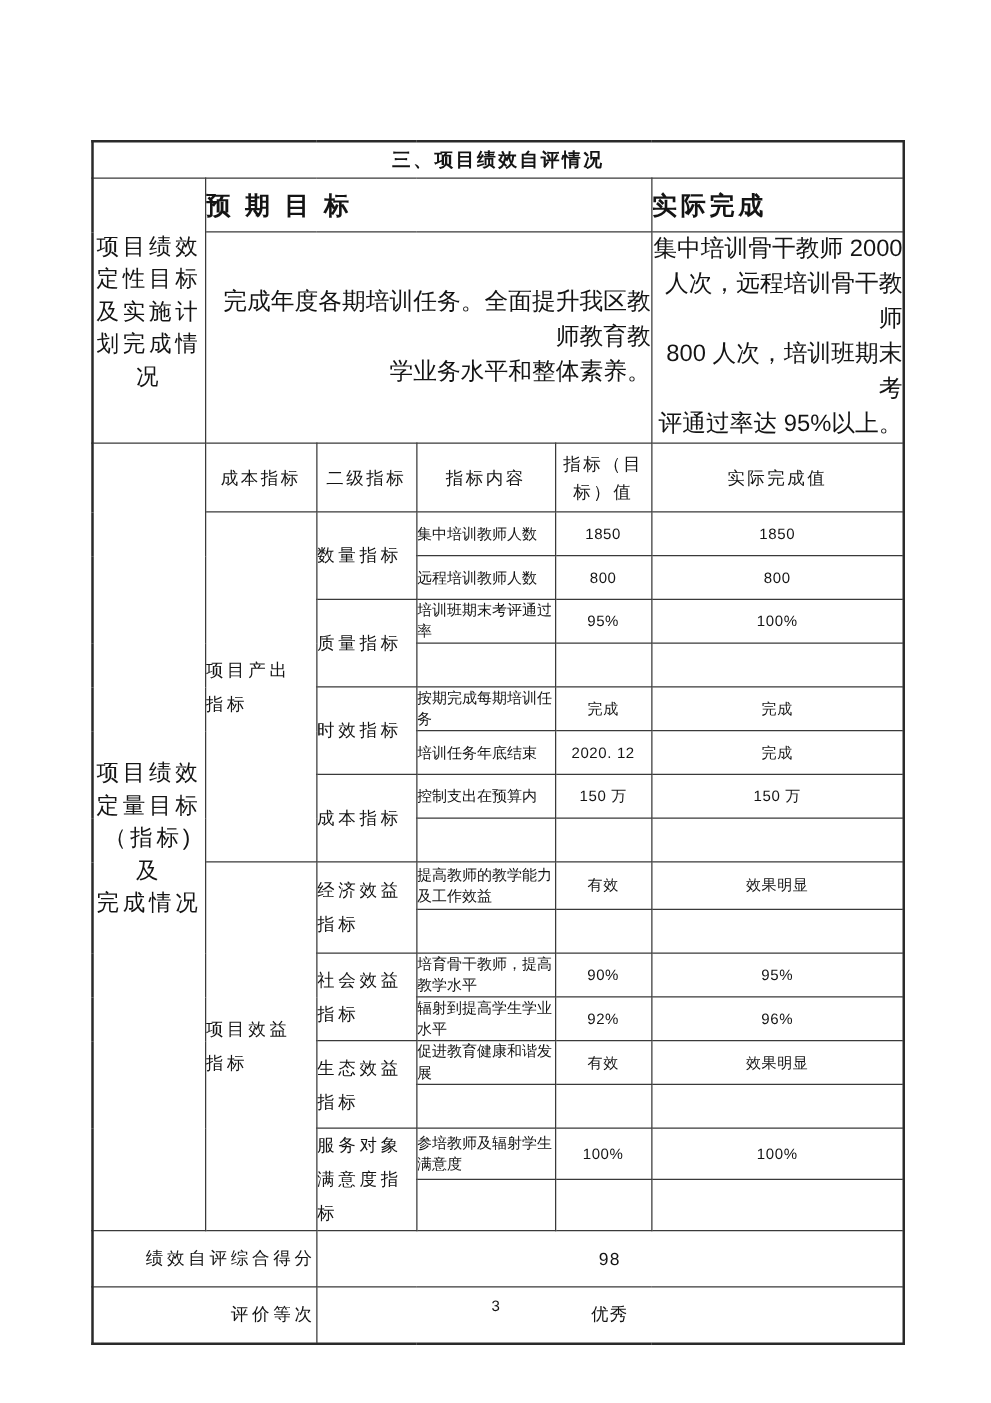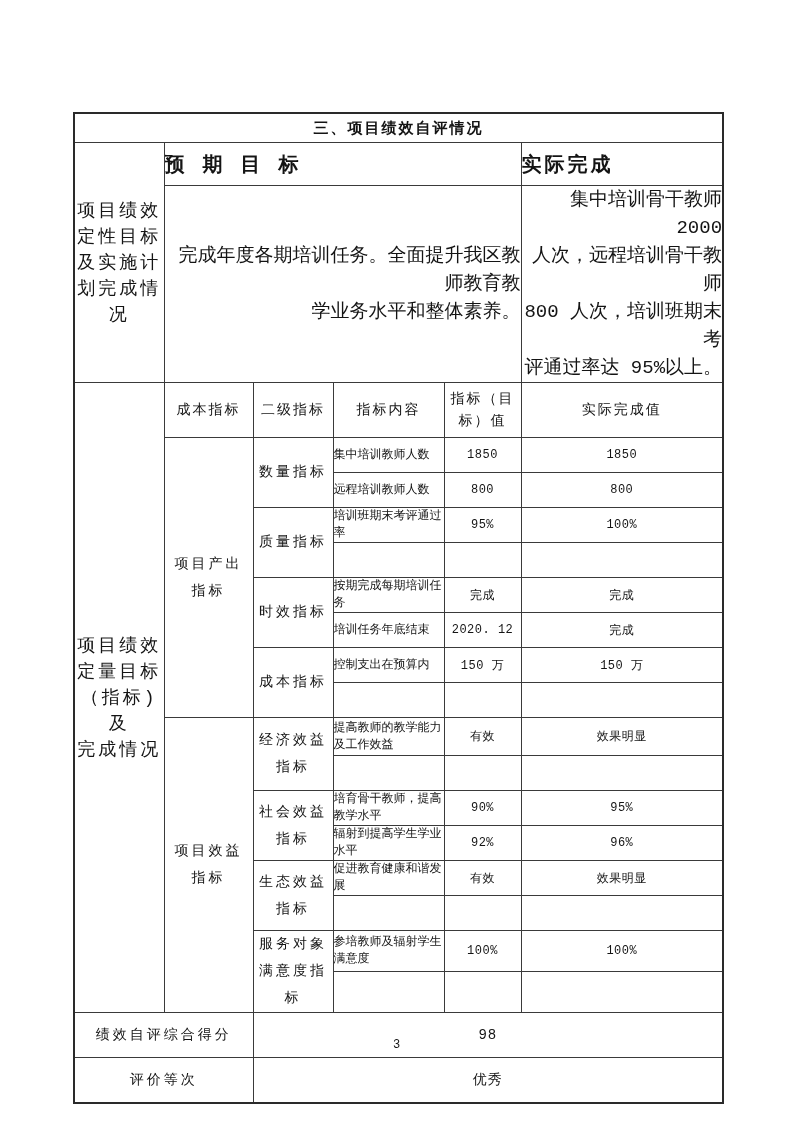--- a/index.html
+++ b/index.html
@@ -1,20 +1,20 @@
 <!DOCTYPE html>
 <html><head>
 <meta charset="utf-8">
 <style>
   html,body{margin:0;padding:0;background:#ffffff;}
   .page{
     position:relative;
     width:793px;height:1122px;
     background:#ffffff;
-    font-family:Liberation Mono, monospace;
+    font-family:Liberation Sans, sans-serif;
     color:#141414;
     overflow:hidden;
   }
   table.report{
     position:absolute;left:73px;top:112px;
     width:649px;
     border-collapse:collapse;
     table-layout:fixed;
     border:2px solid #2a2a2a;
   }
@@ -55,41 +55,41 @@
     vertical-align:middle;
   }
   .col-head{
     text-align:center;
     font-size:14px;
     letter-spacing:2px;
     line-height:22px;
     white-space:pre-line;
   }
   .lvl-label{
-    text-align:center;
+    text-align:left;
     font-size:14px;
     letter-spacing:3px;
     line-height:27px;
     white-space:pre-line;
     margin-left:14px;
   }
   .content-cell{
     font-size:12px;
     line-height:17px;
     text-align:left;
     padding:2px 14px 2px 12px;
   }
   .value-cell{
     font-size:12px;
     text-align:center;
     letter-spacing:0.5px;
     margin-left:20px;
   }
   .sum-label{
-    text-align:center;
+    text-align:right;
     font-size:14px;
     letter-spacing:3px;
   }
   .sum-value{
     text-align:center;
     font-size:14px;
     letter-spacing:1px;
     margin-top:36px;
   }
   tr.hrow{height:43px;}

